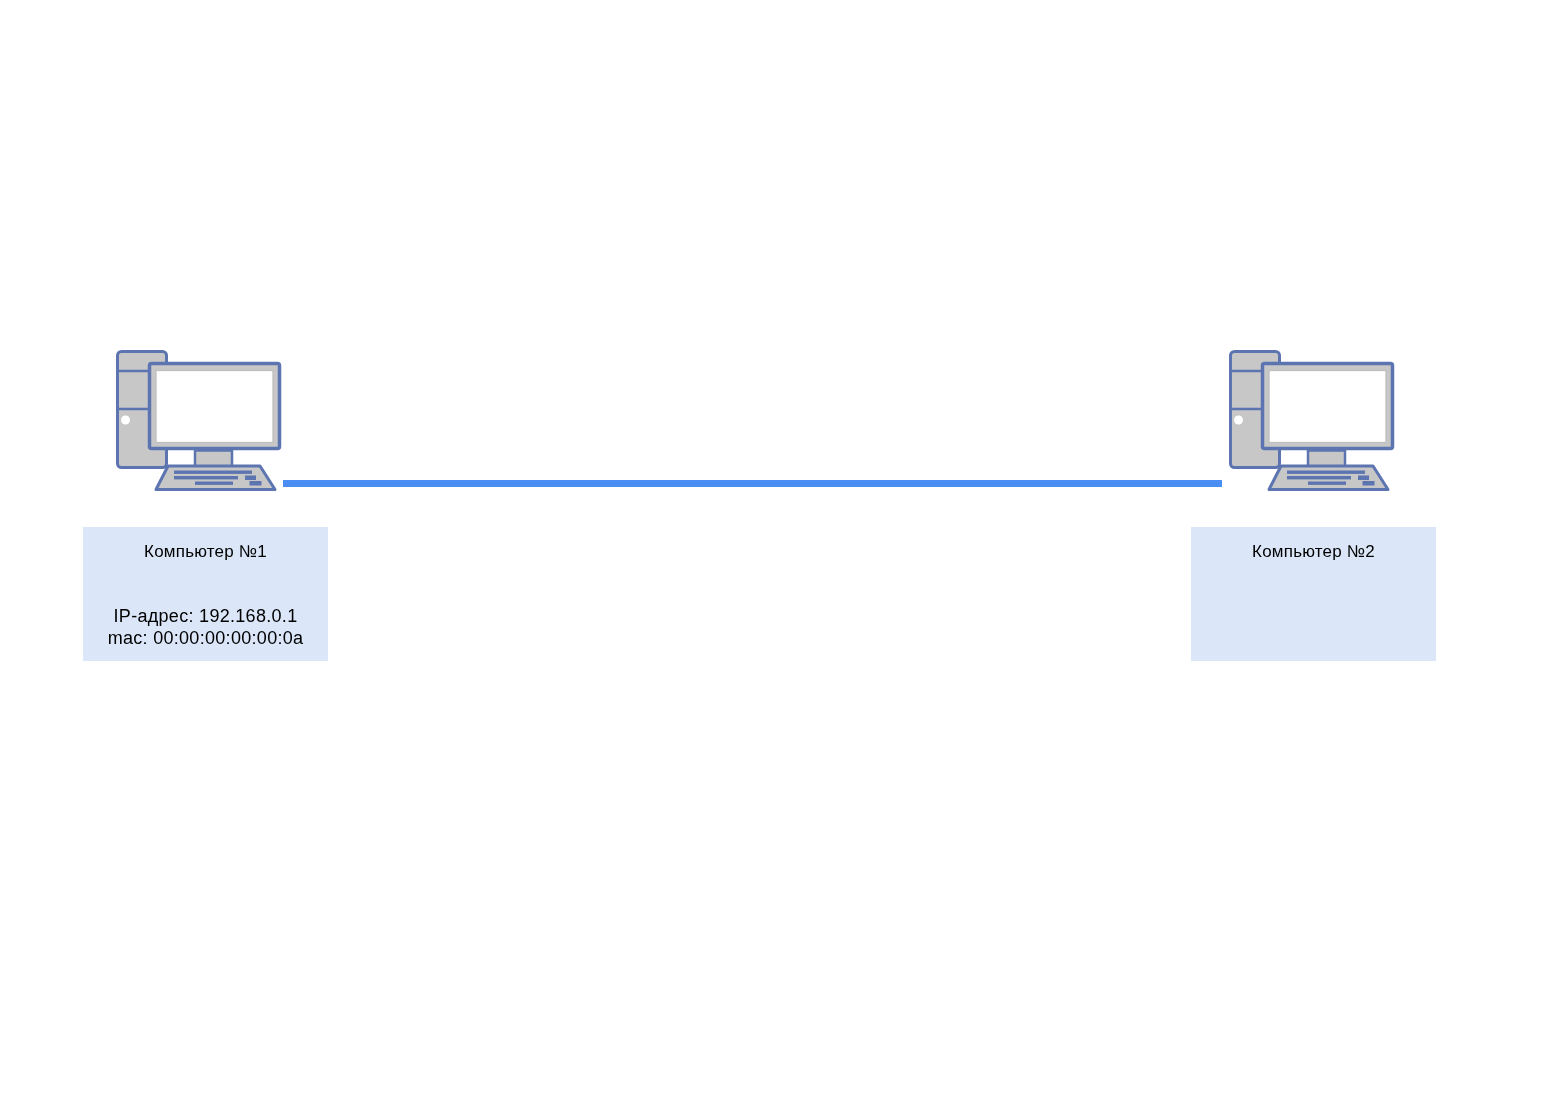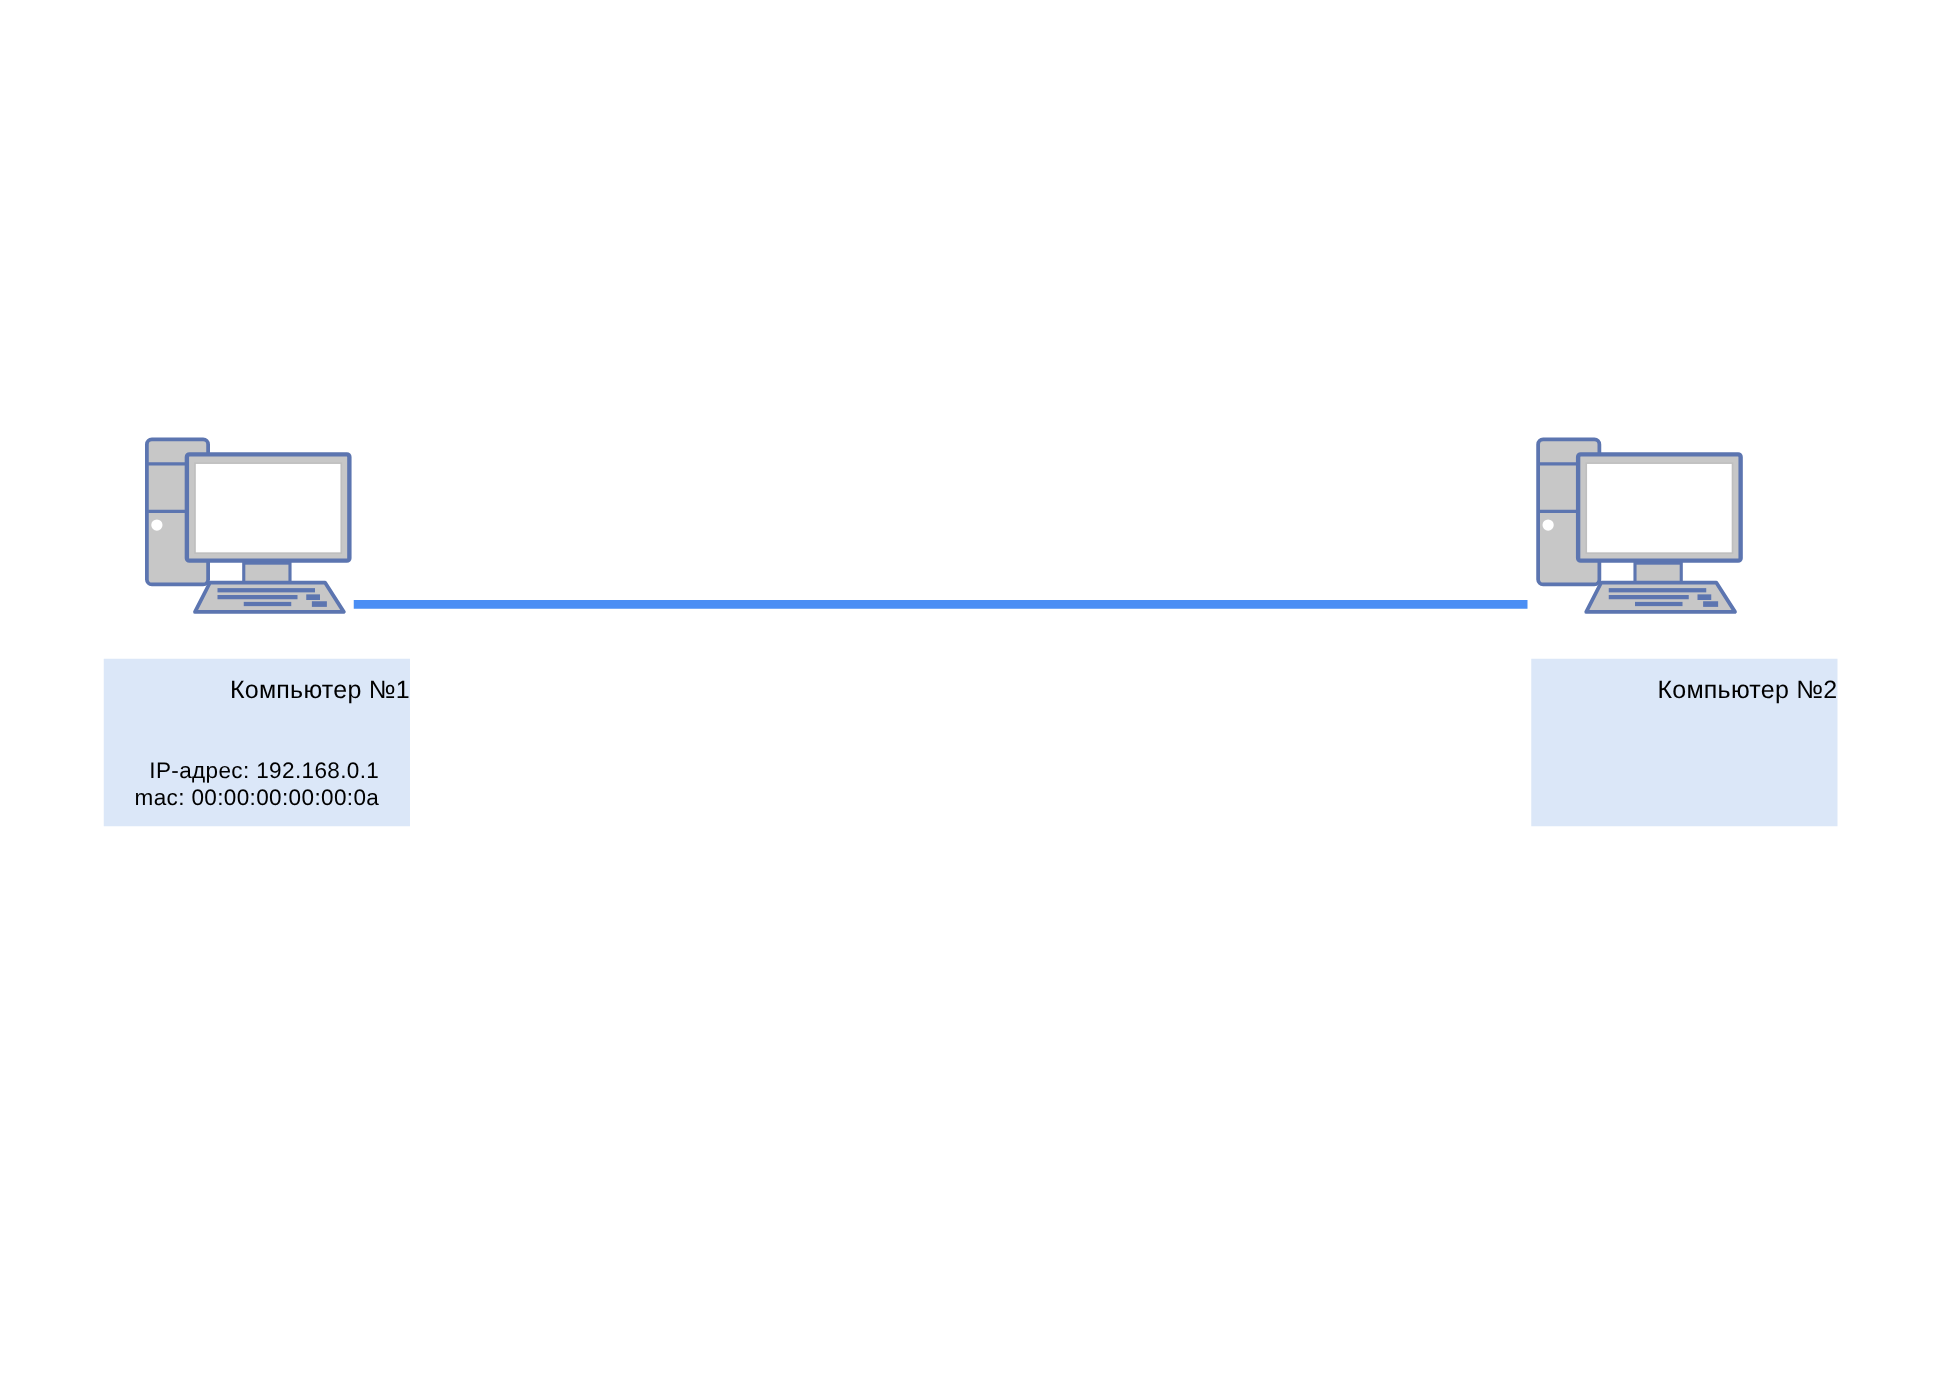--- a/index.html
+++ b/index.html
@@ -47,32 +47,32 @@
   .node-label {
     position: absolute;
     top: 527px;
     width: 245px;
     height: 134px;
     background: var(--label_bg, #dbe7f8);
     color: var(--text, #000000);
   }
   .node-title {
     padding-top: 14px;
-    text-align: right;
-    font-size: 20px;
+    text-align: center;
+    font-size: 17px;
     line-height: 22px;
     letter-spacing: 0.2px;
   }
   .node-body {
     position: absolute;
     top: 78px;
     left: 50%;
     transform: translateX(-50%);
     width: max-content;
-    text-align: right;
+    text-align: center;
     font-size: 18px;
     line-height: 22px;
     letter-spacing: 0.3px;
     white-space: nowrap;
   }
 </style>
 </head>
 <body>
 
 <div class="stage">
@@ -107,17 +107,17 @@
   </svg>
 
   <div class="node-label" style="left: 83px; background-color: rgb(219, 231, 248);">
     <div class="node-title">Компьютер №1</div>
     <div class="node-body">
       <div>IP-адрес: 192.168.0.1</div>
       <div>mac: 00:00:00:00:00:0a</div>
     </div>
   </div>
 
-  <div class="node-label" style="left: 1225px; background-color: rgb(219, 231, 248);">
+  <div class="node-label" style="left: 1191px; background-color: rgb(219, 231, 248);">
     <div class="node-title">Компьютер №2</div>
   </div>
 
 </div>
 
 </body></html>

